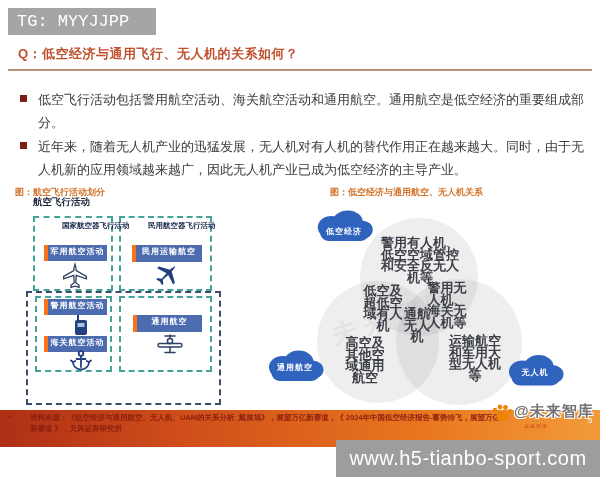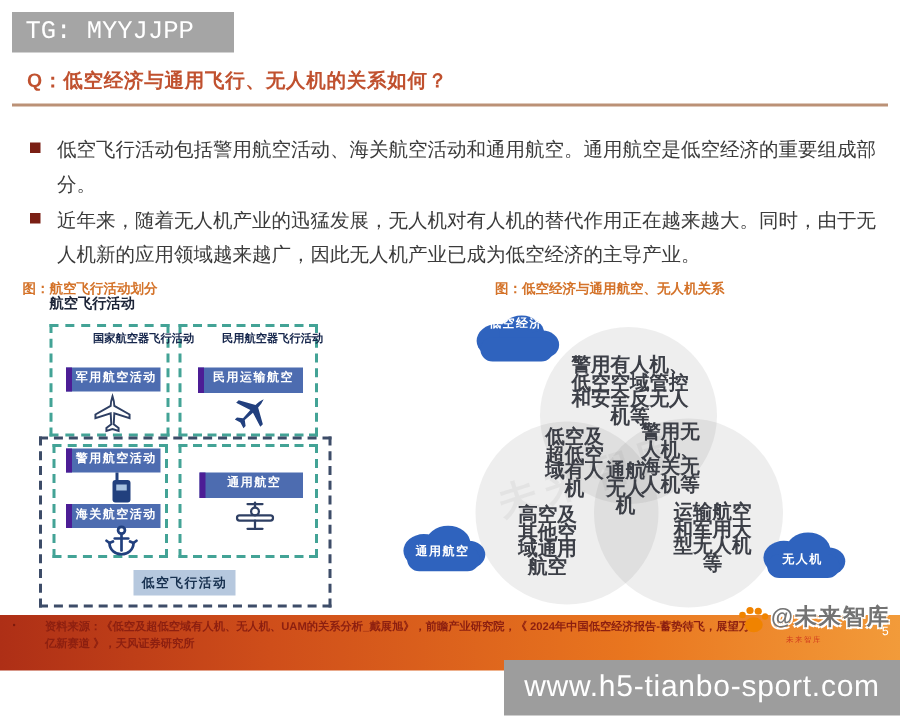--- a/index.html
+++ b/index.html
@@ -18,21 +18,21 @@
   .bullet-text{left:38px;width:549px;font-size:13px;line-height:23px;color:#3b3b3b;}
 
   
   .fig-caption{font-size:9px;font-weight:bold;color:#d4732a;}
 
   
   .tree-title{left:33px;top:196px;width:180px;font-size:9.5px;font-weight:bold;color:#1c2437;}
   .dash-teal{border:2px dashed #43a396;box-sizing:border-box;}
   .dash-navy{border:2px dashed #3d4c68;box-sizing:border-box;}
   .group-label{font-size:7.5px;font-weight:bold;color:#16264c;margin-left:25px;}
-  .item-box{background:#4d6cb0;border-left:4px solid #4c1d95;box-sizing:border-box;color:#fff;
+  .item-box{background:#4d6cb0;border-left:4px solid #f97316;box-sizing:border-box;color:#fff;
     font-size:8px;font-weight:bold;text-align:center;letter-spacing:1px;}
   .low-alt-label{left:89px;top:380px;width:68px;height:17px;background:#b6c8de;color:#17304f;
     font-size:8.5px;font-weight:bold;text-align:center;line-height:17px;letter-spacing:1px;}
 
   
   .venn-circle{border-radius:50%;background:rgba(122,122,122,0.13);}
   .venn-label{font-size:13px;font-weight:700;color:#3c3f47;line-height:11.5px;text-align:center;}
   .cloud{display:block;}
   .cloud-label{position:absolute;left:0;right:0;text-align:center;color:#fff;font-size:8px;font-weight:bold;letter-spacing:1px;}
   .ghost-mark{font-size:26px;color:rgba(140,140,140,0.10);font-weight:bold;transform:rotate(-18deg);letter-spacing:6px;}
@@ -114,21 +114,20 @@
     <svg width="26" height="21" viewBox="0 0 26 21" fill="none" stroke="#2e3f63" stroke-width="1.5" stroke-linecap="round">
         <line x1="13" y1="1" x2="13" y2="4"></line>
         <line x1="8" y1="2" x2="18" y2="2"></line>
         <circle cx="13" cy="7" r="2.6"></circle>
         <rect x="1" y="9.5" width="24" height="3.5" rx="1.7"></rect>
         <line x1="13" y1="13" x2="13" y2="17.5"></line>
         <line x1="8" y1="18.5" x2="18" y2="18.5"></line>
       </svg>
   </span>
 
-  <div class="abs low-alt-label">低空飞行活动</div>
 
   <div class="abs ghost-mark" style="left:330px;top:300px;">未来智库</div>
 
   <div class="abs venn-circle" style="left:360px;top:218px;width:118px;height:118px;"></div>
   <div class="abs venn-circle" style="left:317px;top:281px;width:122px;height:122px;"></div>
   <div class="abs venn-circle" style="left:396px;top:279px;width:126px;height:126px;"></div>
 
   <div class="abs venn-label" style="left:380px;top:237px;width:80px;">警用有人机、低空空域管控和安全反无人机等</div>
   <div class="abs venn-label" style="left:363px;top:285px;width:40px;">低空及超低空域有人机</div>
   <div class="abs venn-label" style="left:427px;top:282px;width:40px;">警用无人机、海关无人机等</div>
@@ -138,21 +137,21 @@
 
   <div class="abs" style="left:312px;top:206px;width:64px;height:40px;">
     <svg class="cloud" width="64" height="40" viewBox="0 0 100 64">
         <g fill="#2f63be">
           <ellipse cx="30" cy="34" rx="22" ry="18"></ellipse>
           <ellipse cx="56" cy="26" rx="24" ry="19"></ellipse>
           <ellipse cx="78" cy="38" rx="18" ry="15"></ellipse>
           <rect x="12" y="30" width="78" height="26" rx="13"></rect>
         </g>
       </svg>
-    <span class="cloud-label" style="top:4px;">低空经济</span>
+    <span class="cloud-label" style="top:20px;">低空经济</span>
   </div>
   <div class="abs" style="left:264px;top:345px;width:62px;height:42px;">
     <svg class="cloud" width="62" height="42" viewBox="0 0 100 64">
         <g fill="#2f63be">
           <ellipse cx="30" cy="34" rx="22" ry="18"></ellipse>
           <ellipse cx="56" cy="26" rx="24" ry="19"></ellipse>
           <ellipse cx="78" cy="38" rx="18" ry="15"></ellipse>
           <rect x="12" y="30" width="78" height="26" rx="13"></rect>
         </g>
       </svg>
@@ -165,21 +164,21 @@
           <ellipse cx="56" cy="26" rx="24" ry="19"></ellipse>
           <ellipse cx="78" cy="38" rx="18" ry="15"></ellipse>
           <rect x="12" y="30" width="78" height="26" rx="13"></rect>
         </g>
       </svg>
     <span class="cloud-label" style="top:18px;">无人机</span>
   </div>
 
   <div class="abs source-band"></div>
   <div class="abs source-dot">·</div>
-  <div class="abs source-text">资料来源：《低空及超低空域有人机、无人机、UAM的关系分析_戴展旭》，前瞻产业研究院，《 2024年中国低空经济报告-蓄势待飞，展望万亿新赛道 》，天风证券研究所</div>
+  <div class="abs source-text">资料来源：《低空经济与通用航空、无人机、UAM的关系分析_戴展旭》，展望万亿新赛道，《 2024年中国低空经济报告-蓄势待飞，展望万亿新赛道 》，天风证券研究所</div>
 
   <span class="abs" style="left:491px;top:403px;">
     <svg width="22" height="20" viewBox="0 0 22 20" fill="#f08300">
         <circle cx="4" cy="7" r="2.2"></circle>
         <circle cx="9" cy="4" r="2.4"></circle>
         <circle cx="14.5" cy="4.5" r="2.4"></circle>
         <circle cx="19" cy="8" r="2.1"></circle>
         <ellipse cx="11.5" cy="13.5" rx="6" ry="5"></ellipse>
       </svg>
   </span>

